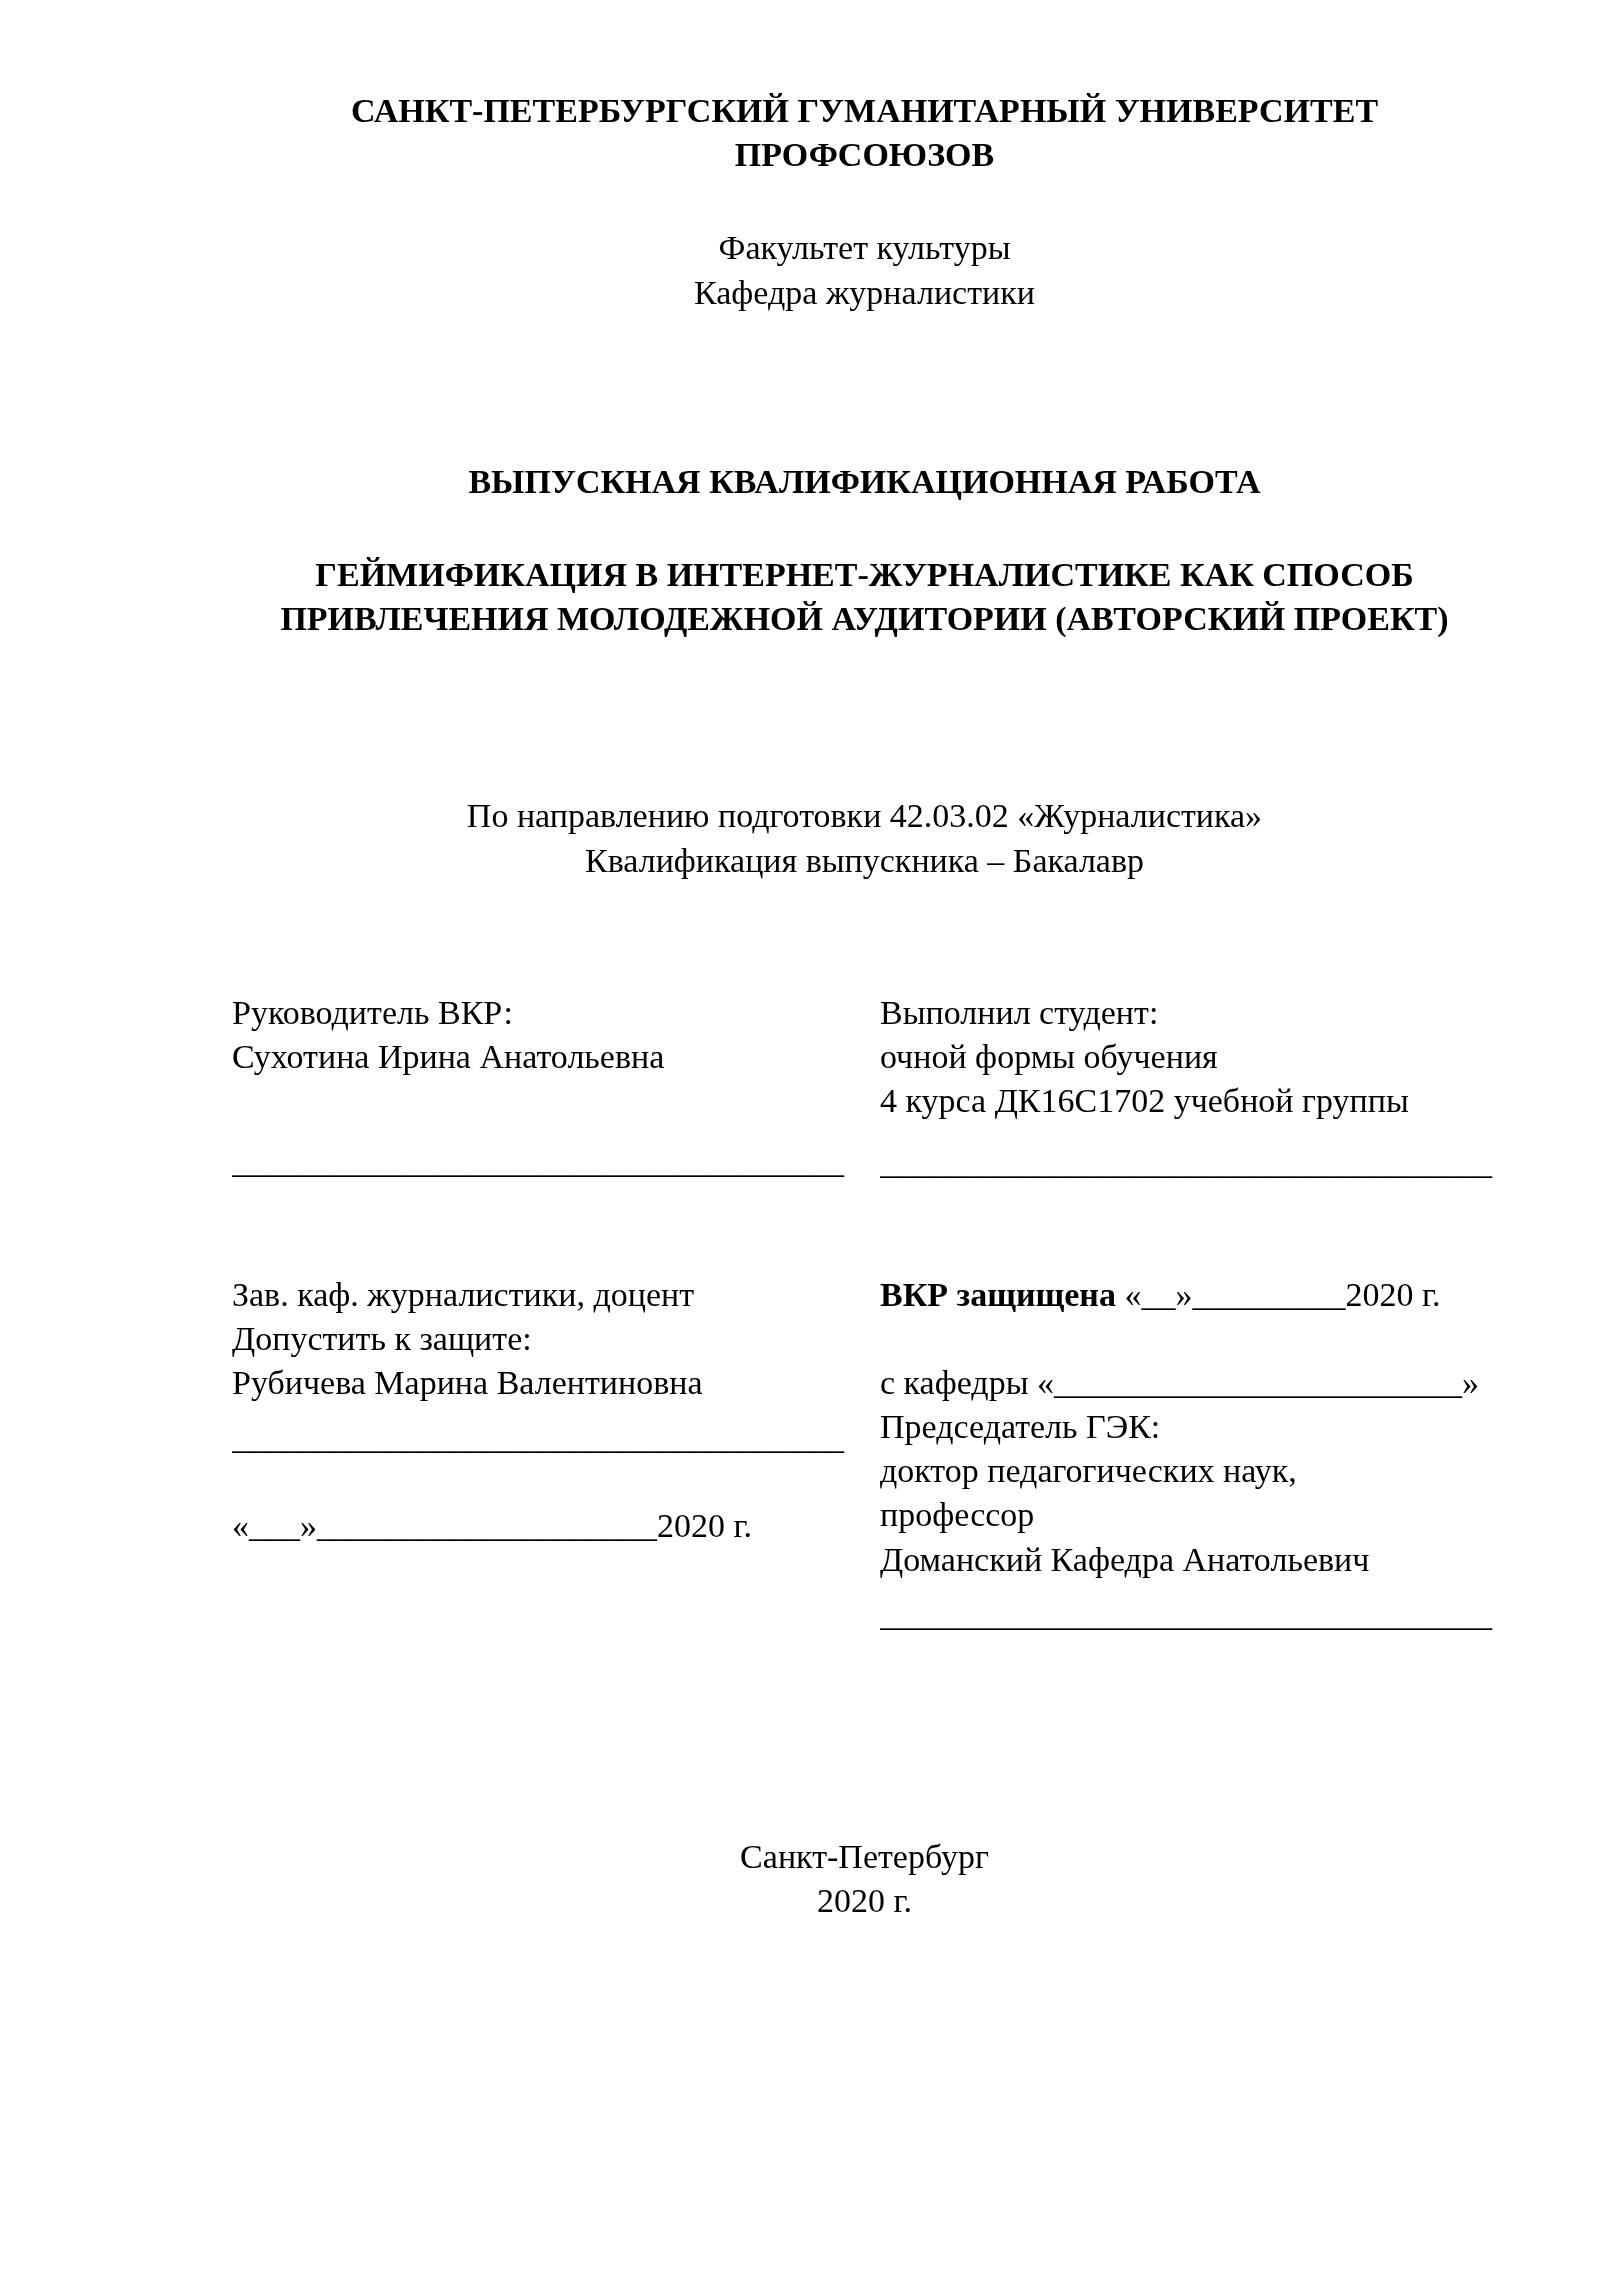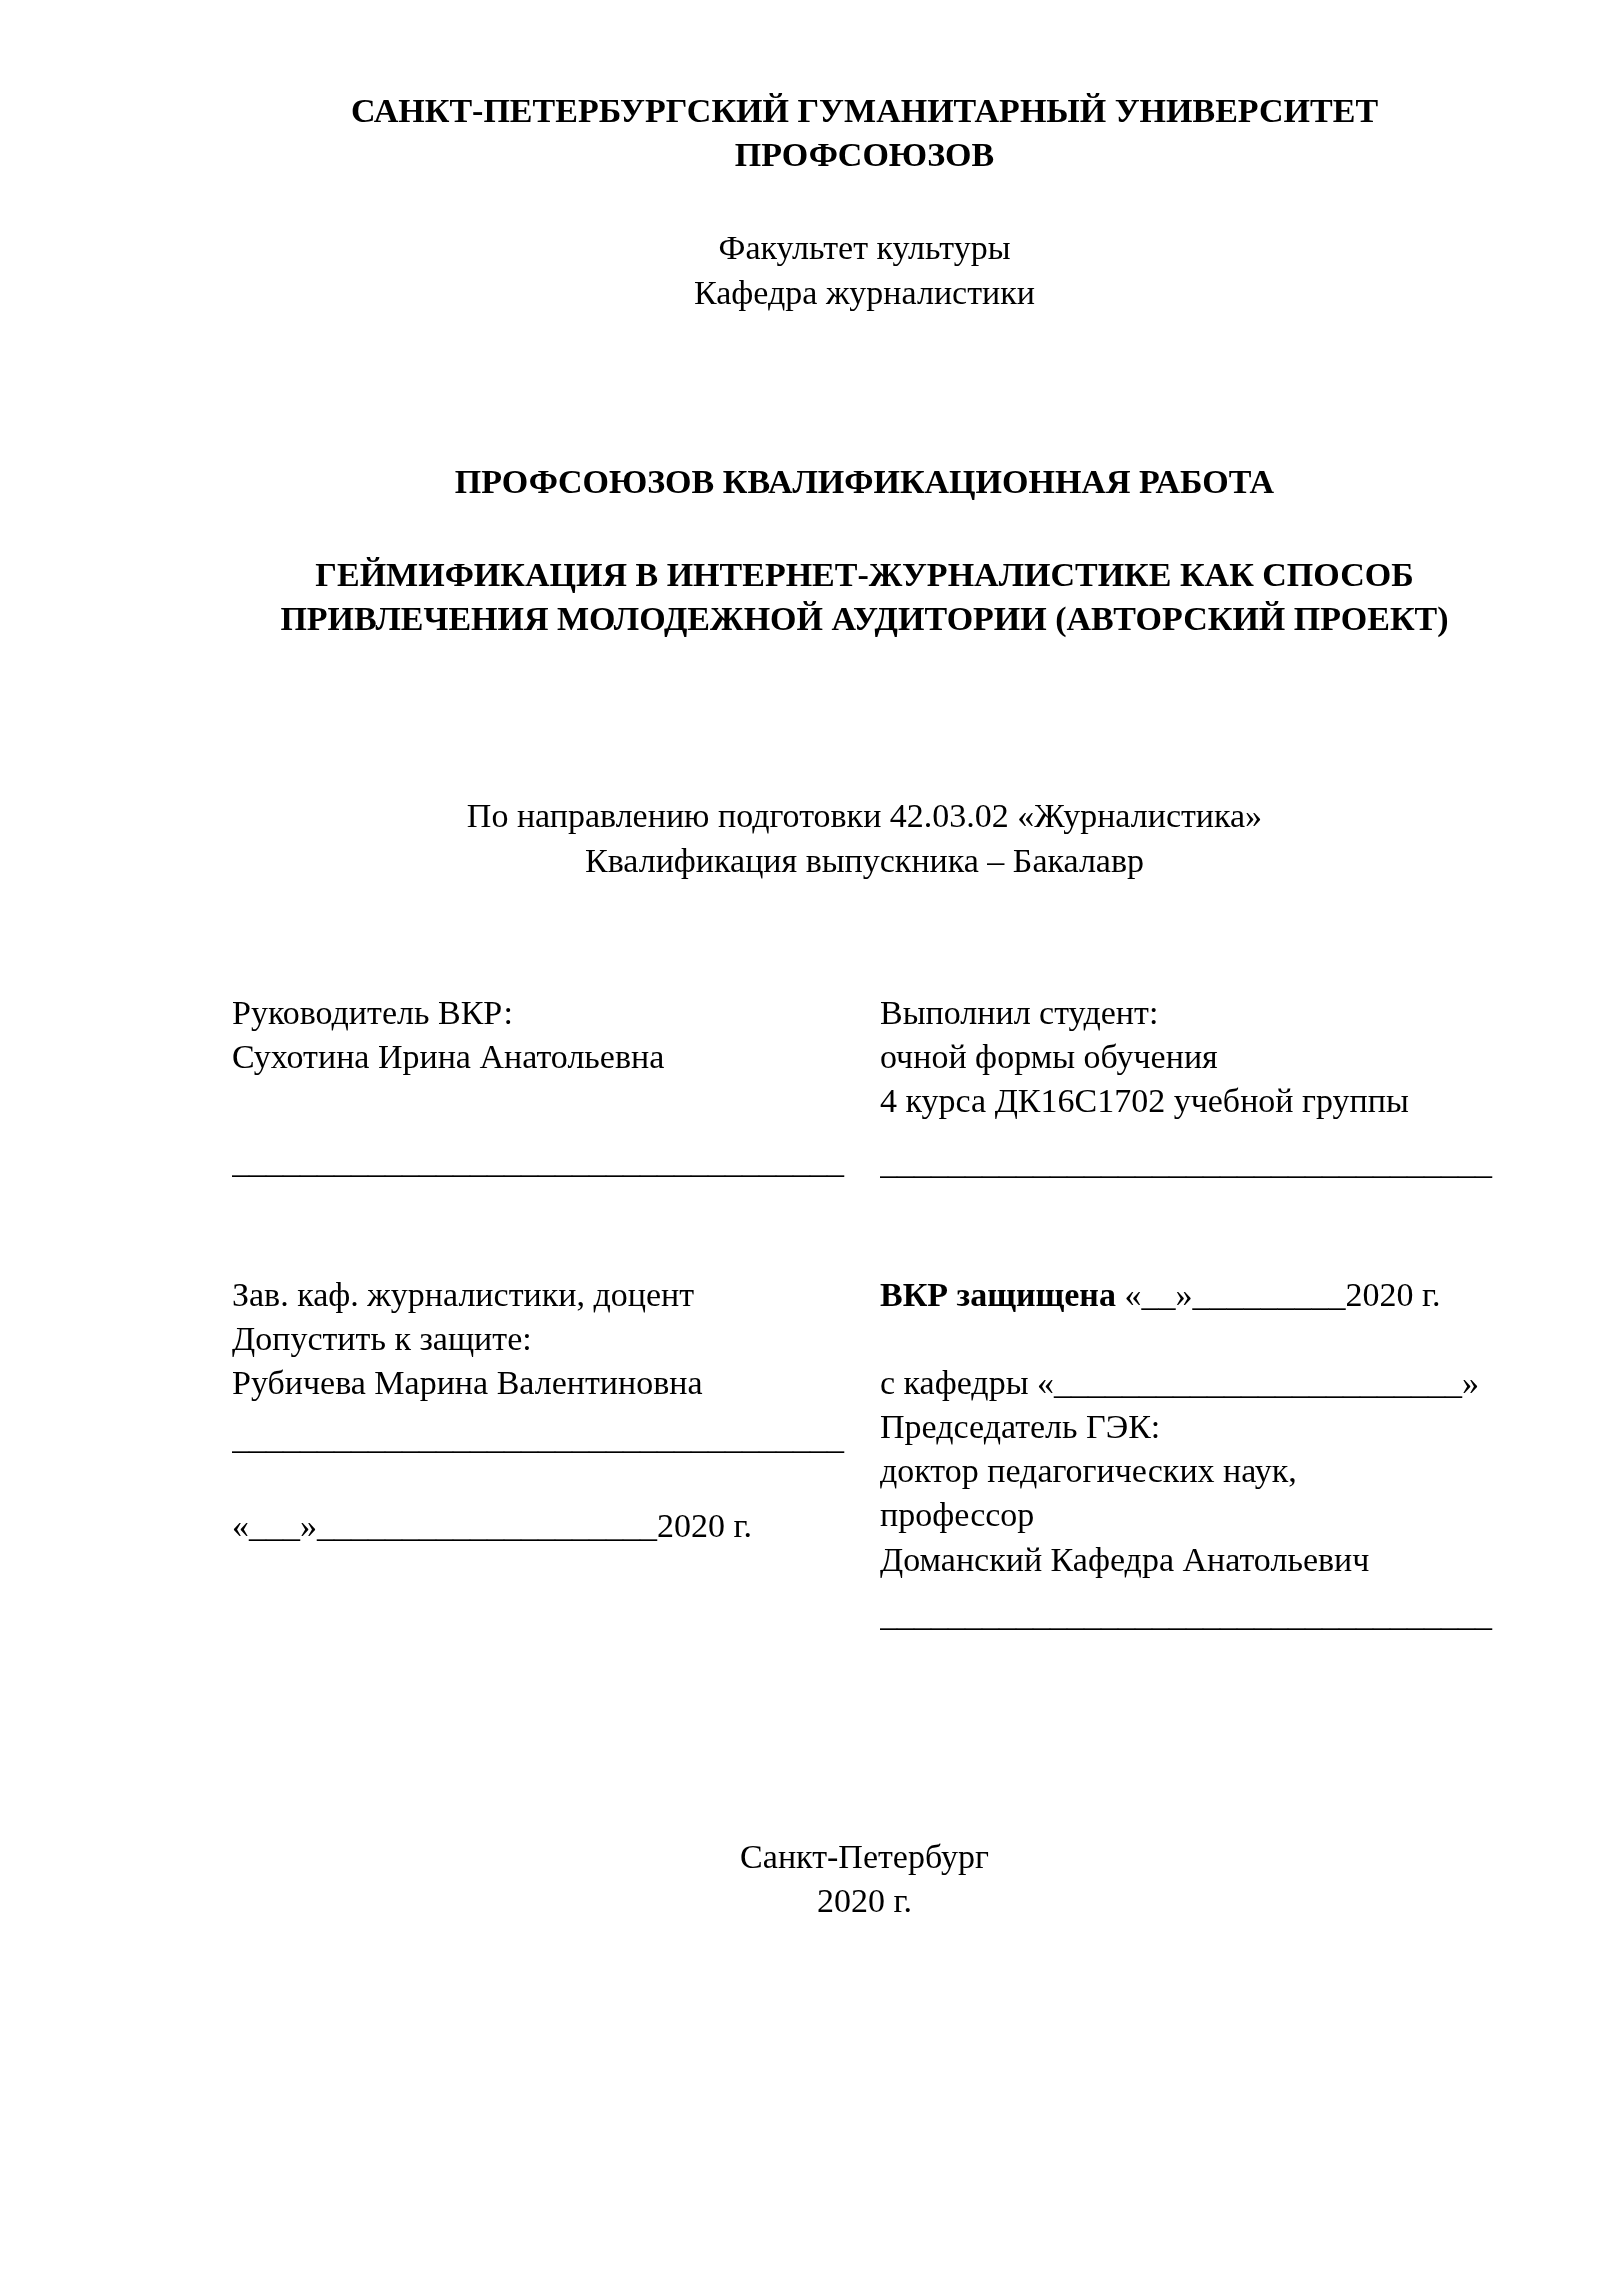--- a/index.html
+++ b/index.html
@@ -63,21 +63,21 @@
   <div class="center bold university">
     <div>САНКТ-ПЕТЕРБУРГСКИЙ ГУМАНИТАРНЫЙ УНИВЕРСИТЕТ</div>
     <div>ПРОФСОЮЗОВ</div>
   </div>
 
   <div class="center affiliation">
     <div>Факультет культуры</div>
     <div>Кафедра журналистики</div>
   </div>
 
-  <div class="center bold work-type">ПРОФСОЮЗОВ КВАЛИФИКАЦИОННАЯ РАБОТА</div>
+  <div class="center bold work-type">ВЫПУСКНАЯ КВАЛИФИКАЦИОННАЯ РАБОТА</div>
 
   <div class="center bold thesis-title">ГЕЙМИФИКАЦИЯ В ИНТЕРНЕТ-ЖУРНАЛИСТИКЕ КАК СПОСОБ ПРИВЛЕЧЕНИЯ МОЛОДЕЖНОЙ АУДИТОРИИ (АВТОРСКИЙ ПРОЕКТ)</div>
 
   <div class="center program">
     <div>По направлению подготовки 42.03.02 «Журналистика»</div>
     <div>Квалификация выпускника – Бакалавр</div>
   </div>
 
   <div class="two-col block-1">
     <div class="col">

